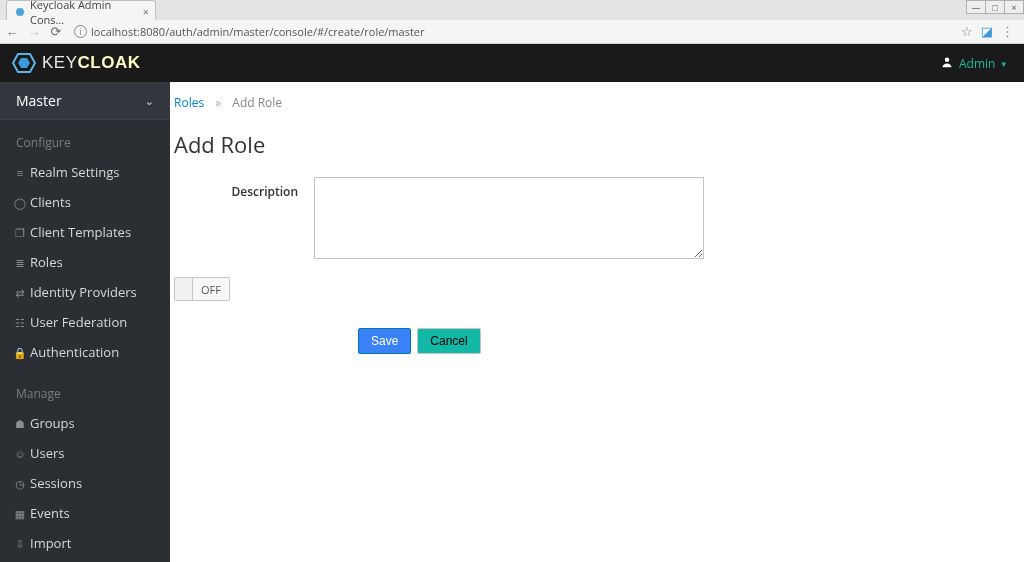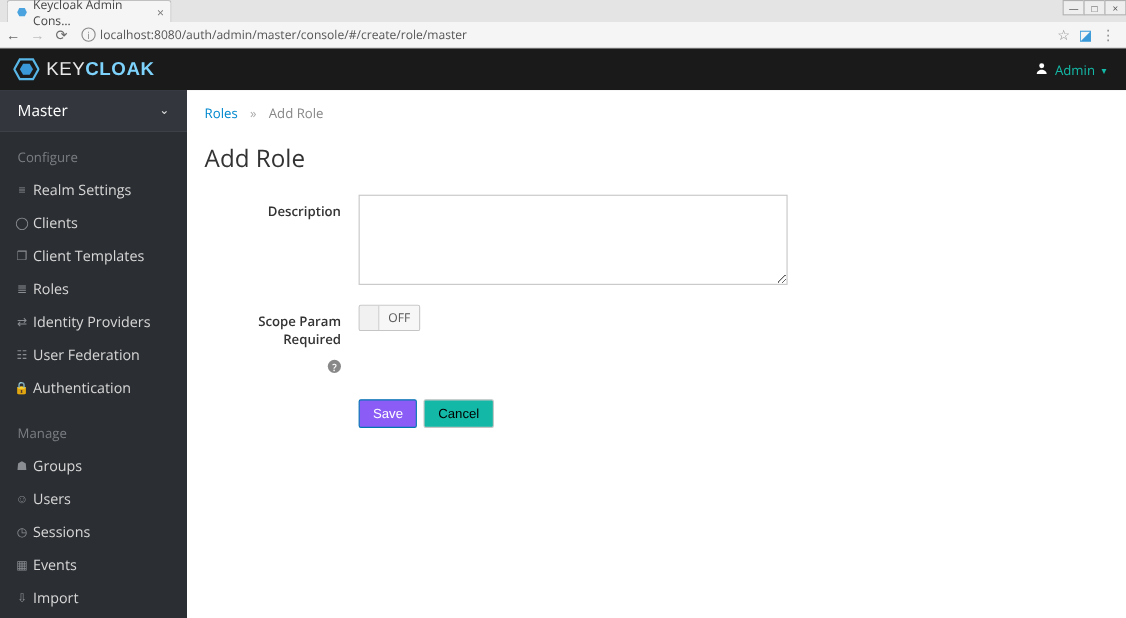--- a/index.html
+++ b/index.html
@@ -124,21 +124,21 @@
     letter-spacing: 0.5px;
   }
   .logo-mark {
     width: 24px; height: 24px; position: relative;
   }
   .logo-mark svg { width: 100%; height: 100%; }
   .logo-text {
     font-size: 17px;
     color: #e8e8e8;
   }
-  .logo-text b { font-weight: 700; color: #7dd3fc; }
+  .logo-text b { font-weight: 700; color: #fef9c3; }
   .user-menu {
     display: flex; align-items: center; gap: 6px;
     font-size: 12px; color: #14b8a6;
   }
 
   
   .app-body {
     display: flex;
     height: calc(562px - 44px - 38px);
   }
@@ -182,21 +182,21 @@
     left: 14px; top: 50%; transform: translateY(-50%);
     width: 12px; height: 12px;
     color: #8a8d91;
     display: flex; align-items: center; justify-content: center;
     font-size: 11px;
   }
 
   
   .main {
     flex: 1;
-    padding: 12px 16px;
+    padding: 12px 4px;
     background: #fff;
     overflow: auto;
   }
   .breadcrumb {
     font-size: 12px;
     color: #888;
     margin-bottom: 18px;
   }
   .breadcrumb a { color: #0088ce; text-decoration: none; }
   .breadcrumb .sep { margin: 0 8px; color: #aaa; }
@@ -280,23 +280,24 @@
     display: inline-block;
     height: 26px;
     padding: 0 12px;
     border: 1px solid #c5c5c5;
     background: #14b8a6;
     font-size: 12px;
     cursor: pointer;
     border-radius: 2px;
   }
   .btn.primary {
-    background: #8b5cf6;
+    background: #3b82f6;
     border-color: #0077b3;
     color: #fff;
+    margin-left: 44px;
   }
   .btn-row { margin-left: 140px; display: flex; gap: 6px; margin-top: 24px; }
 </style>
 </head>
 <body>
 
 <div class="browser-chrome">
   <div class="tab-strip">
     <div class="browser-tab">
       <span class="tab-favicon">
@@ -426,26 +427,20 @@
 
 
     <div class="form-row">
       <div class="form-label">Description</div>
       <div class="form-control">
         <textarea class="fc" style=""></textarea>
       </div>
     </div>
 
     <div class="form-row">
-      <div class="form-label" style="position:relative">
-        <span>Scope Param Required</span>
-        <div style="text-align:right; margin-top:4px;">
-          <span class="help-icon">?</span>
-        </div>
-      </div>
       <div class="form-control">
         <div class="toggle">
           <div class="knob"></div>
           <div class="state">OFF</div>
         </div>
       </div>
     </div>
 
     <div class="btn-row">
       <button class="btn primary">Save</button>

